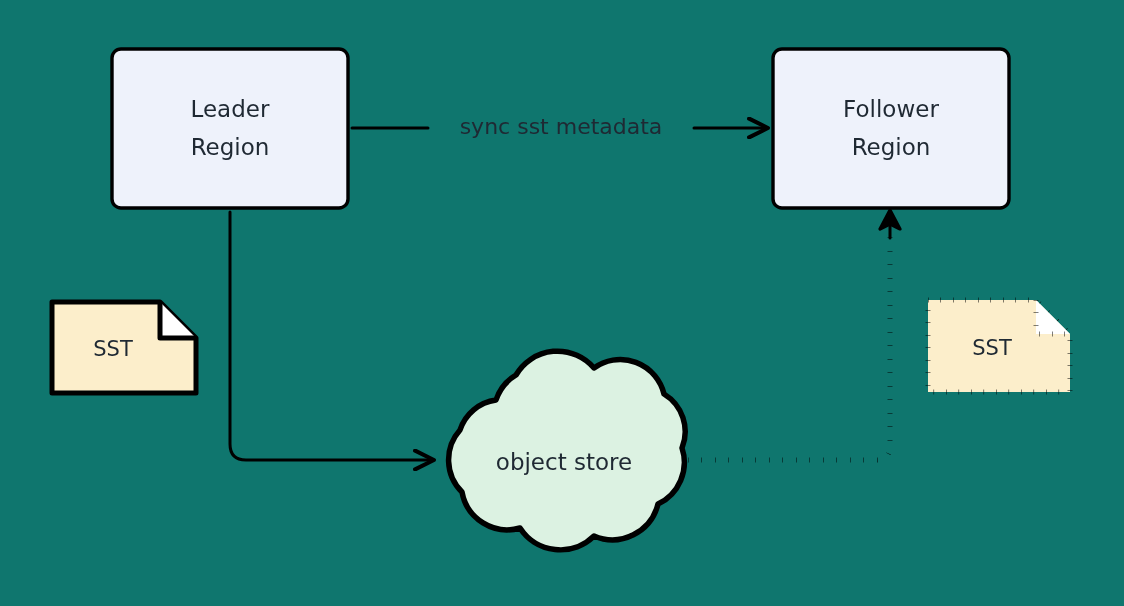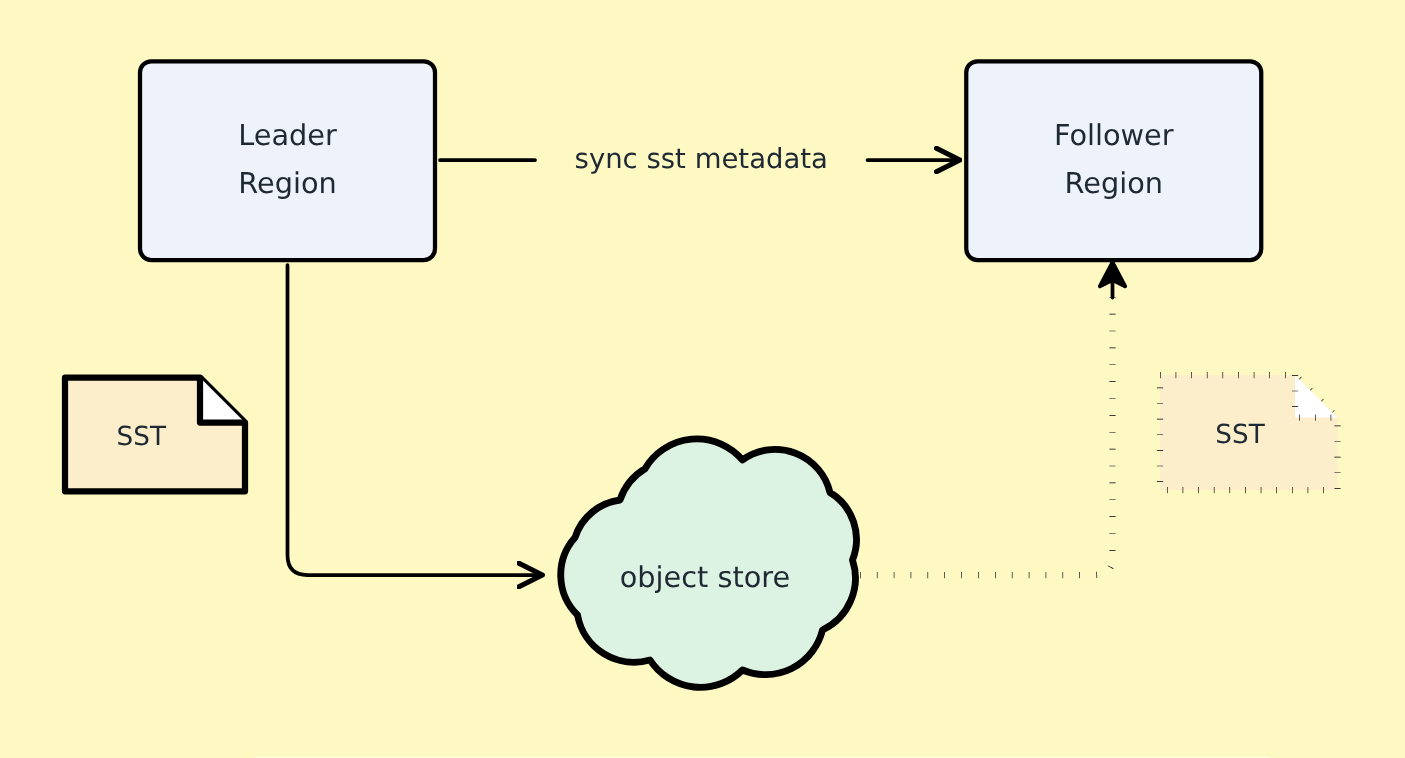--- a/index.html
+++ b/index.html
@@ -7,21 +7,21 @@
     padding: 0;
     background: #ffffff;
   }
   body {
     font-family: "DejaVu Sans", sans-serif;
   }
   #canvas {
     position: relative;
     width: 1124px;
     height: 606px;
-    background: #fef9c3;
+    background: #0f766e;
     overflow: hidden;
   }
   #diagram-svg {
     position: absolute;
     left: 0;
     top: 0;
     width: 1124px;
     height: 606px;
   }
   .node-label {

